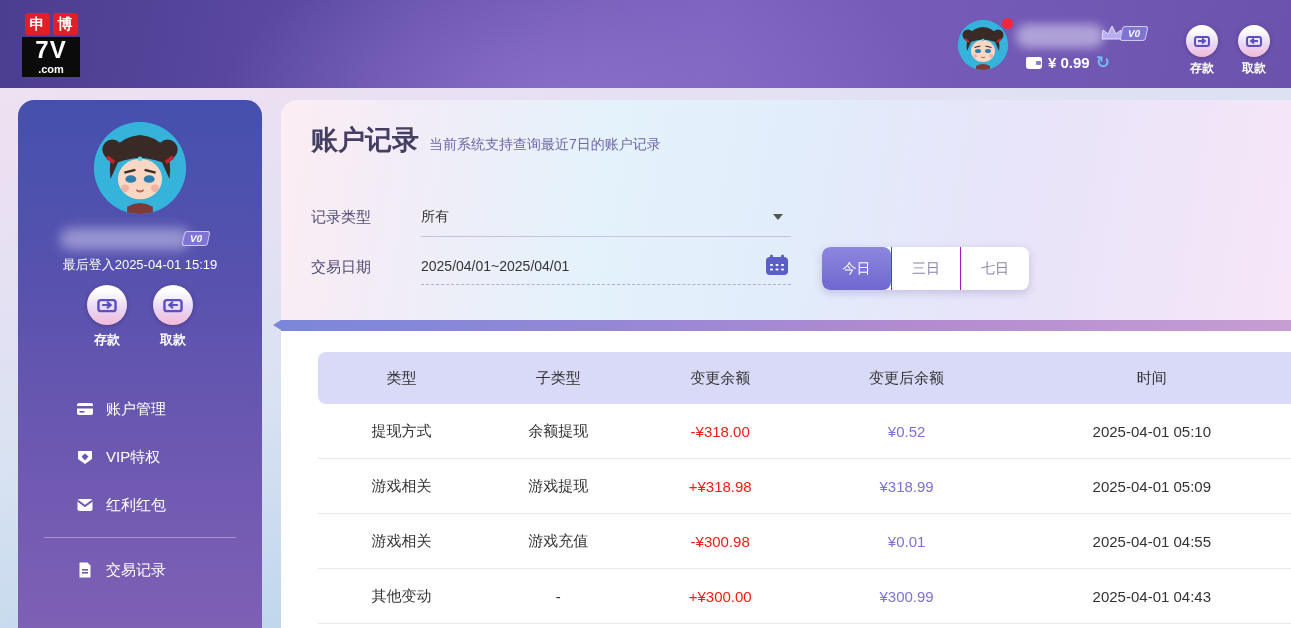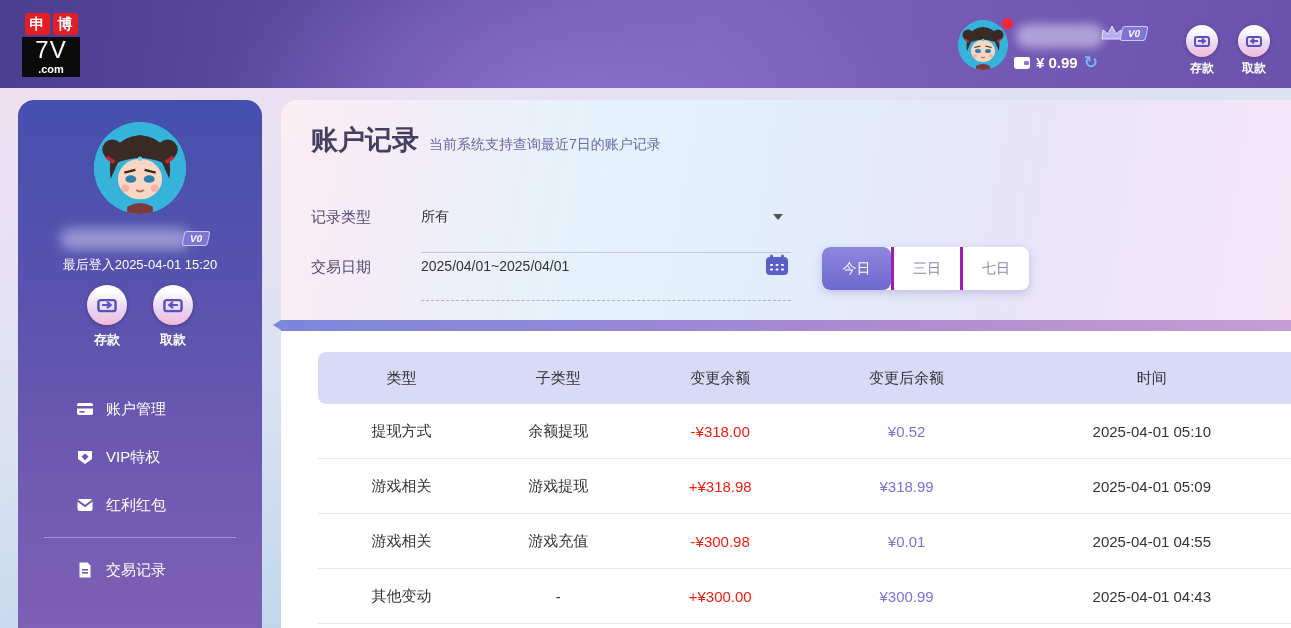--- a/index.html
+++ b/index.html
@@ -9,38 +9,38 @@
           background:linear-gradient(165deg,#f2e2ef 0%,#e9e0f3 22%,#d9e2f2 48%,#bdd6eb 75%,#a8cde8 100%); }
 
   
   .topbar { position:absolute; left:0; top:0; width:1291px; height:88px;
             background:radial-gradient(ellipse 600px 300px at 45% 120%, #8a6fc9 0%, rgba(0,0,0,0) 60%),
                        linear-gradient(100deg,#4b3d90 0%,#5d4ba2 25%,#7a60bd 55%,#6b53ad 100%); }
   .logo { position:absolute; left:22px; top:13px; width:58px; display:flex; flex-direction:column; align-items:stretch; }
   .logo-top { display:flex; gap:3px; justify-content:center; margin-bottom:2px; }
   .logo-sq { width:25px; height:22px; background:#e31e25; color:#fff; font-weight:bold; font-size:15px;
              display:flex; align-items:center; justify-content:center; border-radius:3px; }
-  .logo-mid { background:#0b0b0b; color:#fff; font-weight:normal; font-size:24px; text-align:center;
+  .logo-mid { background:#0b0b0b; color:#fff; font-weight:bold; font-size:24px; text-align:center;
               line-height:26px; letter-spacing:1px; }
   .logo-bot { background:#0b0b0b; color:#fff; font-weight:bold; font-size:11px; text-align:center; line-height:12px; padding-bottom:2px; }
   .nav-menu { position:absolute; left:95px; top:0; height:88px; display:flex; align-items:center; gap:47px; }
   .nav-item { color:#fff; font-size:15px; font-weight:bold; cursor:pointer; white-space:nowrap; }
   .nav-item.active { color:#f2d45c; }
 
   .user-cluster { position:absolute; left:958px; top:18px; width:200px; height:58px; }
   .nav-avatar { position:absolute; left:0; top:2px; width:50px; height:50px; border-radius:50%;
                 overflow:hidden; background:#35b3da; }
   .nav-avatar svg { width:100%; height:100%; }
   .notif-dot { position:absolute; left:44px; top:0; width:11px; height:11px; border-radius:50%; background:#f3263a; }
   .blur-name { position:absolute; left:58px; top:6px; width:88px; height:24px; border-radius:12px;
                background:rgba(225,220,245,.55); filter:blur(5px); }
   .crown-wrap { position:absolute; left:142px; top:6px; display:flex; align-items:center; }
   .vip-badge { background:#7d74d6; color:#fff; font-size:10px; font-weight:bold; padding:1px 6px;
                border-radius:3px; transform:skewX(-12deg); margin-left:-3px; border:1px solid #cfcaf2; }
-  .balance-row { position:absolute; left:56px; top:36px; display:flex; align-items:center; gap:6px; }
+  .balance-row { position:absolute; left:68px; top:36px; display:flex; align-items:center; gap:6px; }
   .wallet-mini { width:16px; height:12px; background:#fff; border-radius:2px 2px 3px 3px; position:relative; }
   .wallet-mini:after { content:""; position:absolute; right:1px; top:4px; width:5px; height:4px; background:#8a79cc; border-radius:1px; }
   .balance-amt { color:#fff; font-size:15px; font-weight:bold; }
   .refresh-ic { color:#74b9f2; font-size:17px; font-weight:bold; line-height:1; cursor:pointer; }
 
   .round-btn { width:32px; height:32px; border-radius:50%; cursor:pointer;
                background:linear-gradient(180deg,#ffffff 15%,#e8d6f2 60%,#f3b9d8 100%);
                display:flex; align-items:center; justify-content:center;
                box-shadow:0 1px 4px rgba(40,20,80,.35); }
   .nav-action { position:absolute; top:25px; display:flex; flex-direction:column; align-items:center; gap:3px; }
@@ -76,31 +76,31 @@
                 background:linear-gradient(90deg,#7b87da 0%,#9387d6 30%,#b18bd0 62%,#c69ed3 100%); }
   .card-strip:before { content:""; position:absolute; left:-8px; top:0; border-style:solid;
                        border-width:5.5px 8px 5.5px 0; border-color:transparent #7b87da transparent transparent; }
 
   .page-head { position:absolute; left:30px; top:22px; display:flex; align-items:baseline; gap:10px; }
   .page-title { font-size:27px; font-weight:bold; color:#433e62; }
   .page-sub { font-size:14px; color:#6f66a8; }
 
   .filter-row { position:absolute; left:30px; display:flex; align-items:flex-start; }
   .filter-label { width:110px; font-size:15px; color:#514b72; }
-  .filter-field { position:relative; width:370px; font-size:14px; color:#333; padding-bottom:26px; }
+  .filter-field { position:relative; width:370px; font-size:14px; color:#333; padding-bottom:10px; }
   .f1 { top:108px; } .f1 .filter-field { border-bottom:1px solid #c9c3da; }
   .f2 { top:158px; } .f2 .filter-field { border-bottom:1px dashed #b4aec8; }
   .caret-down { position:absolute; right:8px; top:6px; width:0; height:0;
                 border-left:5px solid transparent; border-right:5px solid transparent; border-top:6px solid #555; }
   .cal-ic { position:absolute; right:2px; top:-4px; cursor:pointer; }
 
   .quick-group { position:absolute; left:541px; top:147px; display:flex; background:#fff; border-radius:8px;
                  box-shadow:0 3px 8px rgba(90,80,160,.25); overflow:hidden; }
   .quick-btn { width:69px; height:43px; display:flex; align-items:center; justify-content:center;
-               font-size:14px; color:#8b85a9; cursor:pointer; border-left:3px solid #a21caf; }
+               font-size:14px; color:#8b85a9; cursor:pointer; border-left:1px solid #a21caf; }
   .quick-btn:first-child { border-left:none; }
   .quick-btn.active { background:linear-gradient(180deg,#8d87de 0%,#6f68cf 100%); color:#fff; border-radius:8px; }
 
   
   .table { position:absolute; left:318px; top:352px; width:981px; }
   .t-row { display:flex; align-items:center; }
   .t-head { height:52px; background:#d9daf7; border-radius:8px; font-size:15px; color:#333; }
   .t-body .t-row { height:55px; border-bottom:1px solid #e9e8f0; font-size:15px; color:#333; }
   .tc { text-align:center; }
   .c1 { width:17%; } .c2 { width:15%; } .c3 { width:18%; } .c4 { width:20%; } .c5 { width:30%; }
@@ -191,21 +191,21 @@
         <path d="M33 55 l12 -3 M67 55 l-12 -3" stroke="#3a2a26" stroke-width="2.5"></path>
         <circle cx="34" cy="72" r="4" fill="#f5a9a0" opacity=".8"></circle>
         <circle cx="66" cy="72" r="4" fill="#f5a9a0" opacity=".8"></circle>
         <path d="M46 74 q4 3 8 0" stroke="#b0654e" stroke-width="2" fill="none"></path>
         <path d="M36 92 q14 -8 28 0 l0 8 l-28 0 Z" fill="#7c3b3b"></path>
         <circle cx="50" cy="40" r="2.5" fill="#58d7e8"></circle>
       </svg>
     </div>
     <div class="side-blur-name"></div>
     <span class="vip-badge side-vip">V0</span>
-    <div class="last-login">最后登入2025-04-01 15:20</div>
+    <div class="last-login">最后登入2025-04-01 15:19</div>
 
     <div class="side-actions">
       <div class="side-action">
         <span class="round-btn">
           <svg width="22" height="22" viewBox="0 0 18 18">
               <rect x="2" y="5" width="14" height="9" rx="2" fill="none" stroke="#5b50c0" stroke-width="2"></rect>
               <path d="M5 9 h6 M9 6.5 l3 2.5 -3 2.5" stroke="#5b50c0" stroke-width="1.8" fill="none"></path>
             </svg>
         </span>
         <span class="lbl">存款</span>

